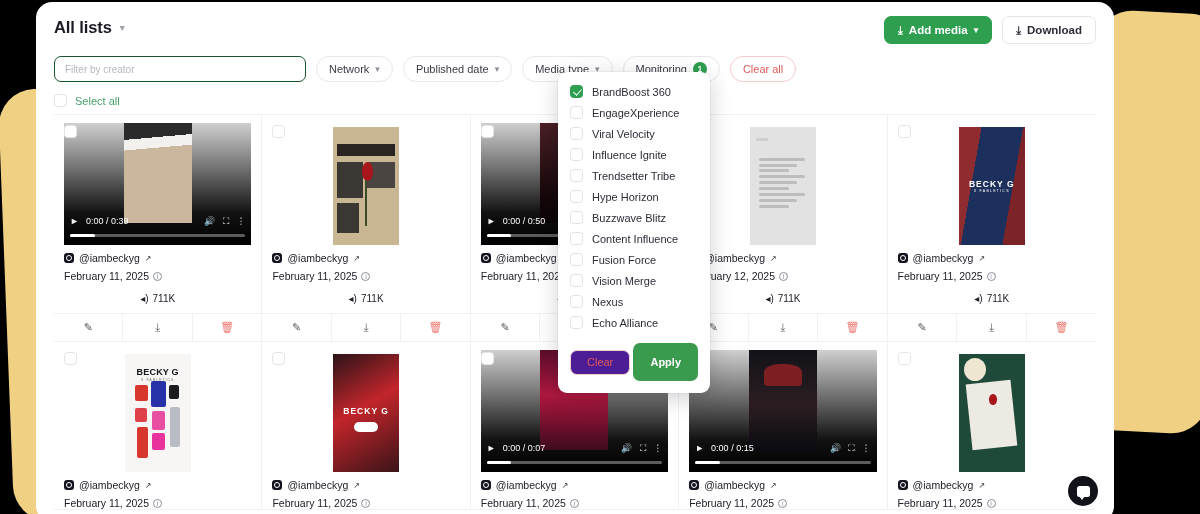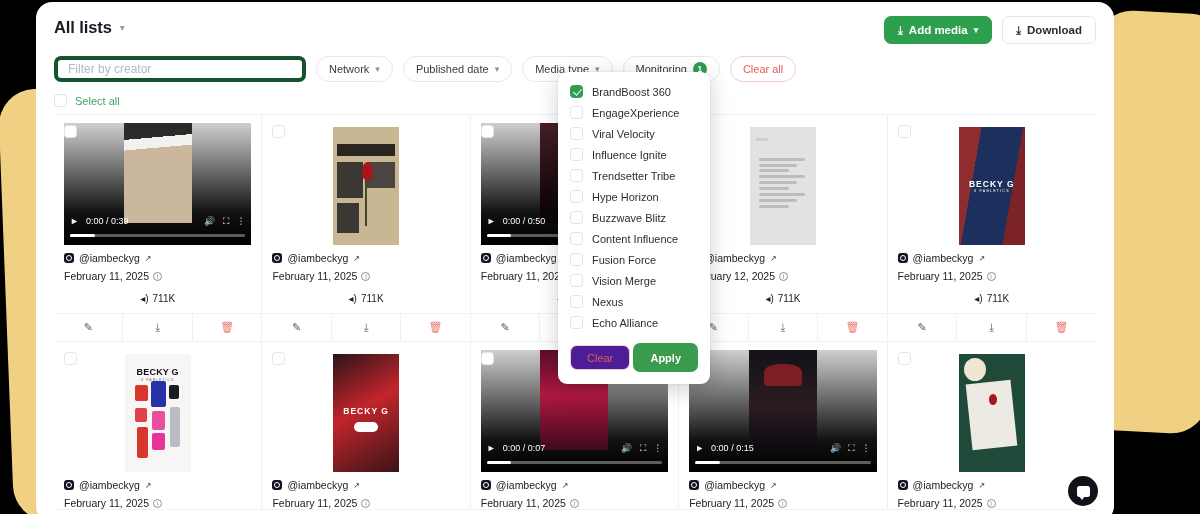--- a/index.html
+++ b/index.html
@@ -60,22 +60,22 @@
   .btn .ic { font-size: 11px; display: inline-block; }
   .btn .cv { font-size: 9px; opacity: .9; }
 
   
   .filterbar {
     display: flex; align-items: center; gap: 10px;
     padding: 12px 18px 0 18px;
   }
   .search-input {
     width: 252px; height: 26px;
-    border: 4px solid #14532d; border-radius: 7px;
-    font-size: 12px; color: #2c2c38;
+    border: 1px solid #14532d; border-radius: 7px;
+    font-size: 10px; color: #2c2c38;
     padding: 0 10px; outline: none;
     font-family: "Liberation Sans", sans-serif;
     background: #fff;
   }
   .search-input::placeholder { color: #b3b8bf; }
   .pill {
     display: inline-flex; align-items: center; gap: 6px;
     height: 26px; padding: 0 12px;
     border: 1px solid #e6e8eb; border-radius: 13px;
     background: #fff; font-size: 11px; color: #3a3a46;
@@ -124,21 +124,21 @@
   .dd-footer {
     display: flex; align-items: center; justify-content: space-between;
     padding: 10px 12px 12px 12px;
   }
   .dd-clear {
     height: 25px; padding: 0 16px; border-radius: 7px;
     border: 1px solid #f3cdcd; background: #4c1d95; color: #e05b5b;
     font-size: 11px; cursor: pointer; font-family: "Liberation Sans", sans-serif;
   }
   .dd-apply {
-    height: 29px; padding: 0 17px; border-radius: 7px;
+    height: 38px; padding: 0 17px; border-radius: 7px;
     border: none; background: #3a9a4e; color: #fff;
     font-size: 11px; font-weight: bold; cursor: pointer;
     font-family: "Liberation Sans", sans-serif;
   }
 
   
   .selectall {
     display: flex; align-items: center; gap: 8px;
     padding: 12px 18px 0 18px;
   }

